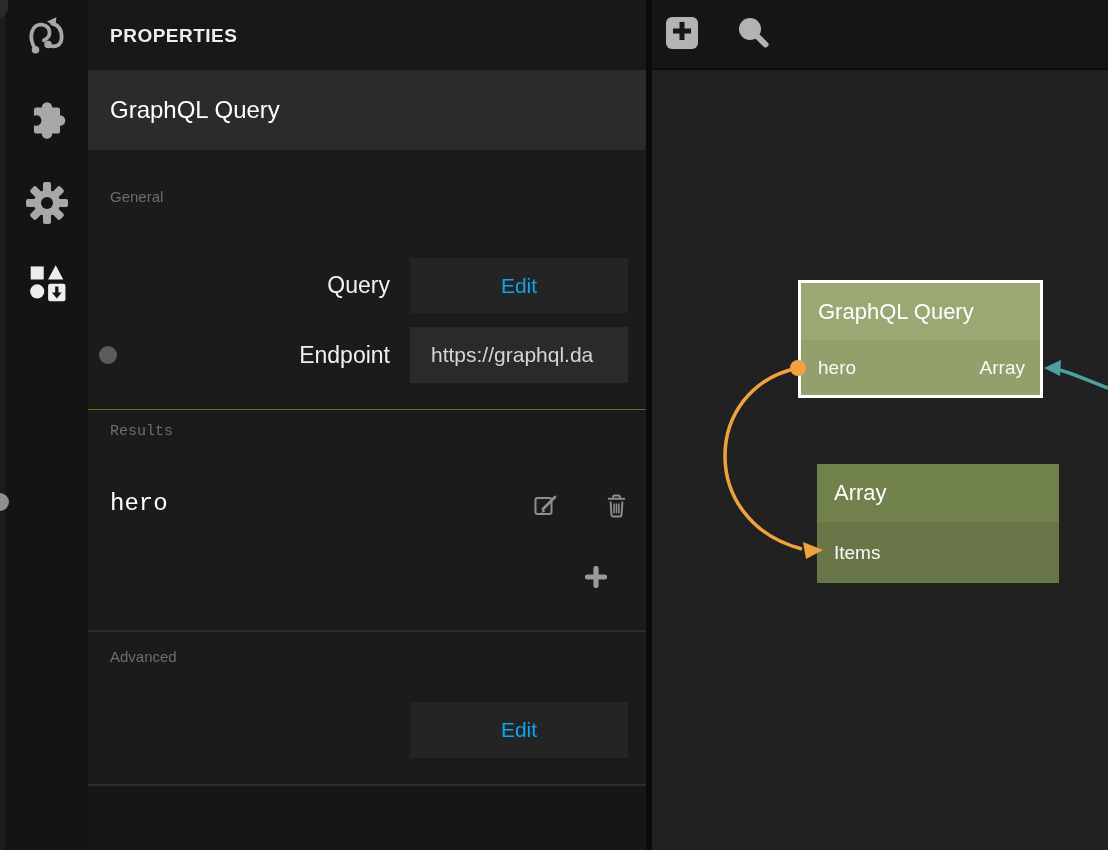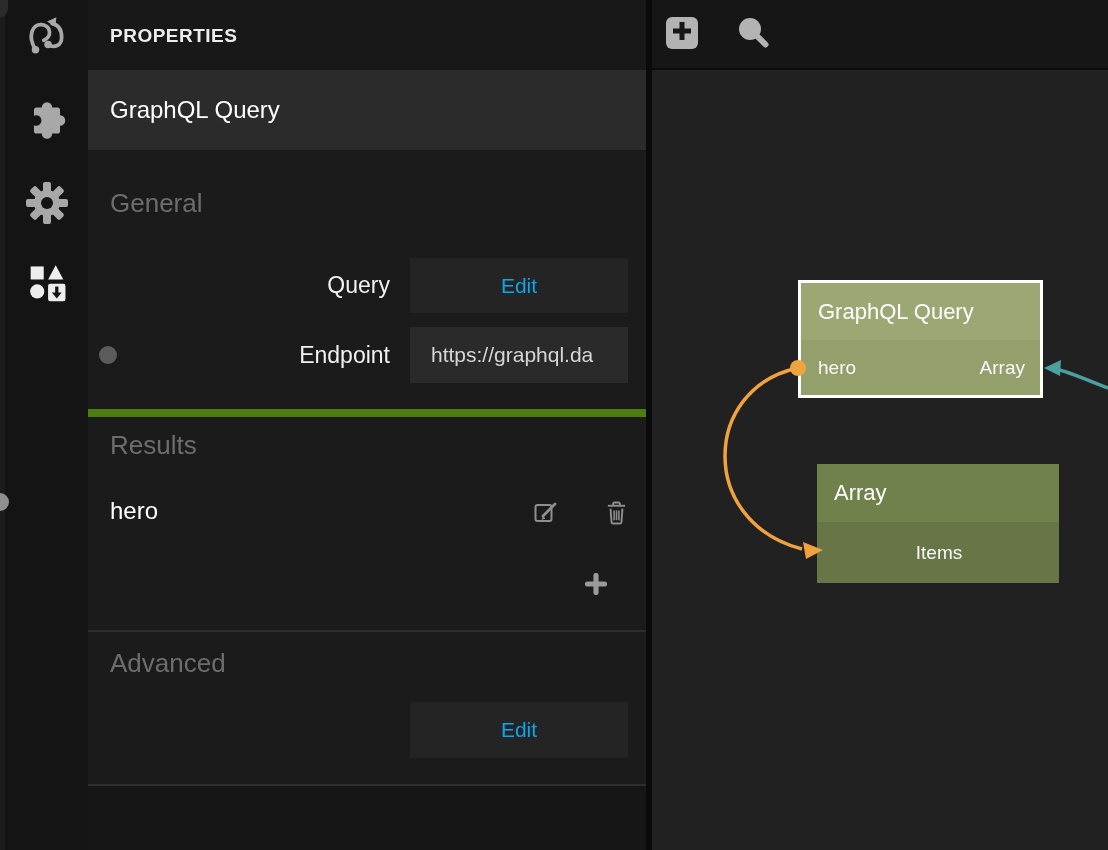--- a/index.html
+++ b/index.html
@@ -29,25 +29,25 @@
   .props { position:absolute; left:88px; top:0; width:558px; height:850px; background:#1b1b1b; z-index:3; }
   .props-header { position:absolute; top:0; left:0; right:0; height:70px; background:#181818;
     color:#ededed; font-size:19px; font-weight:700; letter-spacing:.5px; line-height:72px; padding-left:22px; }
   .selected-row { position:absolute; top:70px; left:0; right:0; height:80px; background:#2b2b2b; }
   .selected-row .title { position:absolute; left:22px; top:0; line-height:80px; font-size:24px; color:#ffffff; }
 
   .icon-btn { position:absolute; width:28px; height:28px; display:flex; align-items:center; justify-content:center; cursor:pointer; }
 
   .section { position:absolute; left:0; right:0; background:#1b1b1b; }
   .sec-general  { top:150px; height:259px; }
-  .sec-results  { top:409px; height:175px; border-top:8px solid #4d7c0f; }
+  .sec-results  { top:409px; height:175px; border-top:1px solid #4d7c0f;font-family:Liberation Mono, monospace; }
   .sec-advanced { top:630px; height:152px; border-top:2px solid #2d2d2d; }
   .props-footer { position:absolute; top:784px; left:0; right:0; height:66px; border-top:2px solid #2d2d2d; background:#161616; }
 
-  .section-label { position:absolute; left:22px; font-size:26px; color:#6d6d6d; }
+  .section-label { position:absolute; left:22px; font-size:15px; color:#6d6d6d; }
   .sec-general .section-label  { top:38px; }
   .sec-results .section-label  { top:13px; }
   .sec-advanced .section-label { top:16px; }
 
   .row-label { position:absolute; left:0; width:302px; text-align:right; color:#f1f1f1; font-size:23px; }
   .lbl-query    { top:108px; line-height:55px; }
   .lbl-endpoint { top:177px; line-height:56px; }
   .lbl-headers  { top:70px;  line-height:56px; }
 
   .ctl { position:absolute; left:322px; width:218px; font-family:inherit; }
@@ -76,21 +76,21 @@
   .wires { position:absolute; inset:0; z-index:3; pointer-events:none; }
 
   .node { position:absolute; z-index:2; cursor:pointer; }
   .node-graphql { left:146px; top:280px; width:245px; height:118px; border:3px solid #ffffff; }
   .node-array   { left:165px; top:464px; width:242px; height:151px; }
   .node .hdr { display:flex; align-items:center; padding-left:17px; font-size:22px; color:#ffffff; }
   .node-graphql .hdr { height:57px; }
   .node-array   .hdr { height:58px; }
   .node .nbody { display:flex; justify-content:space-between; align-items:center; padding:0 15px 0 17px; font-size:19px; color:#fafafa; }
   .node-graphql .nbody { height:55px; }
-  .node-array   .nbody { height:61px;justify-content:center; }
+  .node-array   .nbody { height:61px; }
 </style>
 </head>
 <body>
 
 <div class="app">
 
   <div class="left-strip">
     <div class="corner-artifact"></div>
     <div class="half-dot"></div>
   </div>

